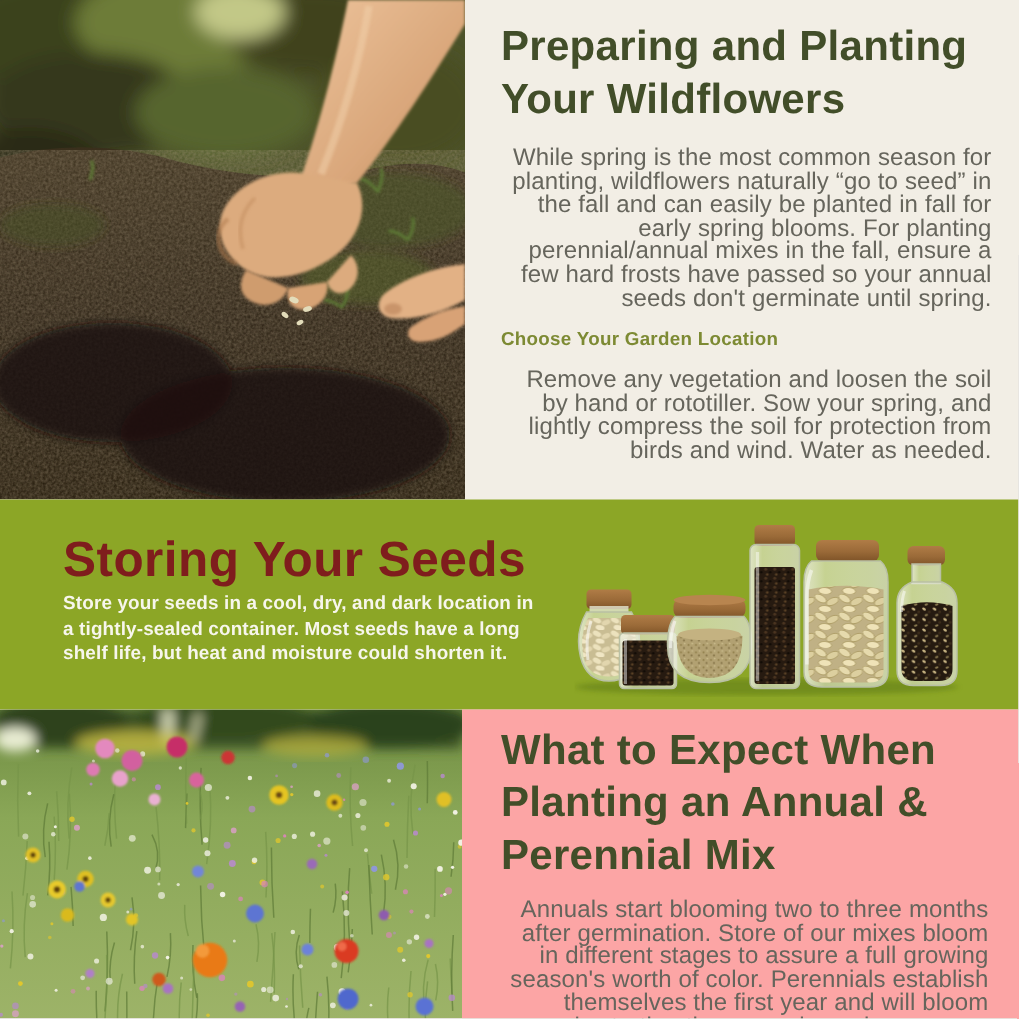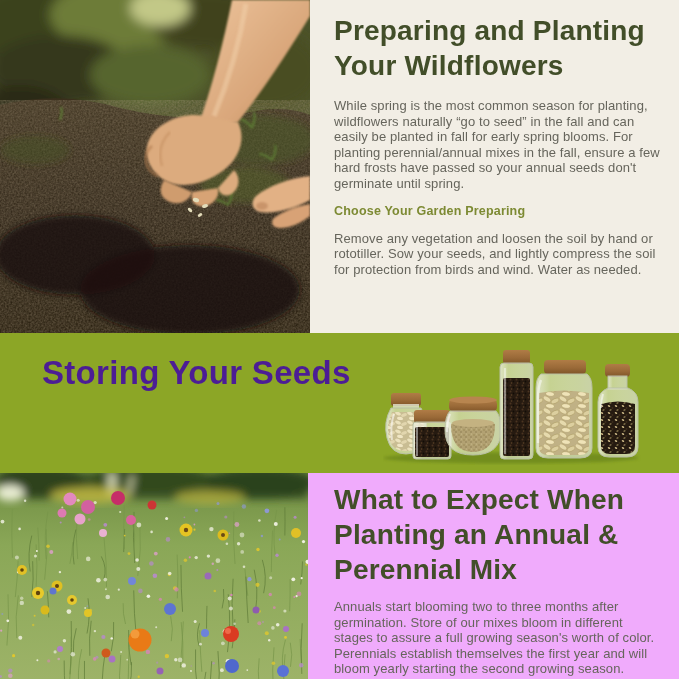--- a/index.html
+++ b/index.html
@@ -8,37 +8,37 @@
     background:#f2eee5;font-family:"Liberation Sans",sans-serif;
     -webkit-font-smoothing:antialiased;
   }
   .canvas *{box-sizing:border-box;}
 
   
   .photo-top{position:absolute;left:0;top:0;width:310px;height:333px;overflow:hidden;}
   .panel-top{position:absolute;left:310px;top:0;width:369px;height:273px;background:#f2eee5;padding:13px 18px 0 24px;}
   .banner{position:absolute;left:0;top:333px;width:679px;height:140px;background:#8ca626;overflow:hidden;}
   .photo-bottom{position:absolute;left:0;top:473px;width:308px;height:206px;overflow:hidden;}
-  .panel-bottom{position:absolute;left:308px;top:473px;width:371px;height:206px;background:#f0abfc;padding:9px 20px 0 26px;}
+  .panel-bottom{position:absolute;left:308px;top:473px;width:371px;height:206px;background:#fca5a5;padding:9px 20px 0 26px;}
 
   
   .h1{
     color:#424e29;font-size:28px;line-height:35px;font-weight:700;
     letter-spacing:.2px;margin:0 0 15px 0;max-width:320px;
   }
   .sub-h{
     color:#7d8a33;font-size:12.5px;line-height:15px;font-weight:700;
     margin:0 0 2px 0;letter-spacing:.2px;
   }
   .body-txt{
-    color:#66655c;font-size:13px;line-height:15.6px;font-weight:400;
-    margin:12px 0 12px 0;max-width:336px;letter-spacing:.1px;
+    color:#66655c;font-size:16px;line-height:15.6px;font-weight:400;
+    margin:12px 0 12px 0;max-width:336px;letter-spacing:.1px;text-align:right;
   }
   .banner-title{
-    position:absolute;left:42px;top:21px;color:#4c1d95;font-size:33px;
+    position:absolute;left:42px;top:21px;color:#7f1d1d;font-size:33px;
     font-weight:700;letter-spacing:.3px;margin:0;
   }
   .banner-body{
     position:absolute;left:42px;top:61px;width:322px;color:#f7f6ec;
     font-size:12.6px;line-height:16.6px;font-weight:600;margin:0;letter-spacing:.1px;
   }
   .panel-bottom .h1{margin-bottom:9px;max-width:310px;}
   .panel-bottom .body-txt{max-width:338px;}
 
   svg{display:block;}
@@ -129,27 +129,28 @@
         <ellipse cx="262" cy="206" rx="6" ry="4" fill="#c9946a"></ellipse>
       </g>
     </svg>
   </div>
 
   <div class="panel-top">
     <h1 class="h1">Preparing and Planting Your Wildflowers</h1>
 
     <p class="body-txt">While spring is the most common season for planting, wildflowers naturally “go to seed” in the fall and can easily be planted in fall for early spring blooms. For planting perennial/annual mixes in the fall, ensure a few hard frosts have passed so your annual seeds don't germinate until spring.</p>
 
-    <h3 class="sub-h">Choose Your Garden Preparing</h3>
-
-    <p class="body-txt">Remove any vegetation and loosen the soil by hand or rototiller. Sow your seeds, and lightly compress the soil for protection from birds and wind. Water as needed.</p>
+    <h3 class="sub-h">Choose Your Garden Location</h3>
+
+    <p class="body-txt">Remove any vegetation and loosen the soil by hand or rototiller. Sow your spring, and lightly compress the soil for protection from birds and wind. Water as needed.</p>
   </div>
 
   <div class="banner">
     <h2 class="banner-title">Storing Your Seeds</h2>
+    <p class="banner-body">Store your seeds in a cool, dry, and dark location in a tightly-sealed container. Most seeds have a long shelf life, but heat and moisture could shorten it.</p>
 
     <svg style="position:absolute;left:383px;top:15px;" width="264" height="118" viewBox="0 0 264 118">
       <defs>
         <linearGradient id="corkG" x1="0" y1="0" x2="0" y2="1">
           <stop offset="0" stop-color="#b07c46"></stop>
             <stop offset="0.55" stop-color="#9a6a38"></stop>
             <stop offset="1" stop-color="#7f5428"></stop>
         </linearGradient>
         <linearGradient id="glassG" x1="0" y1="0" x2="1" y2="0">
           <stop offset="0" stop-color="#e7ead6" stop-opacity="0.9"></stop>

